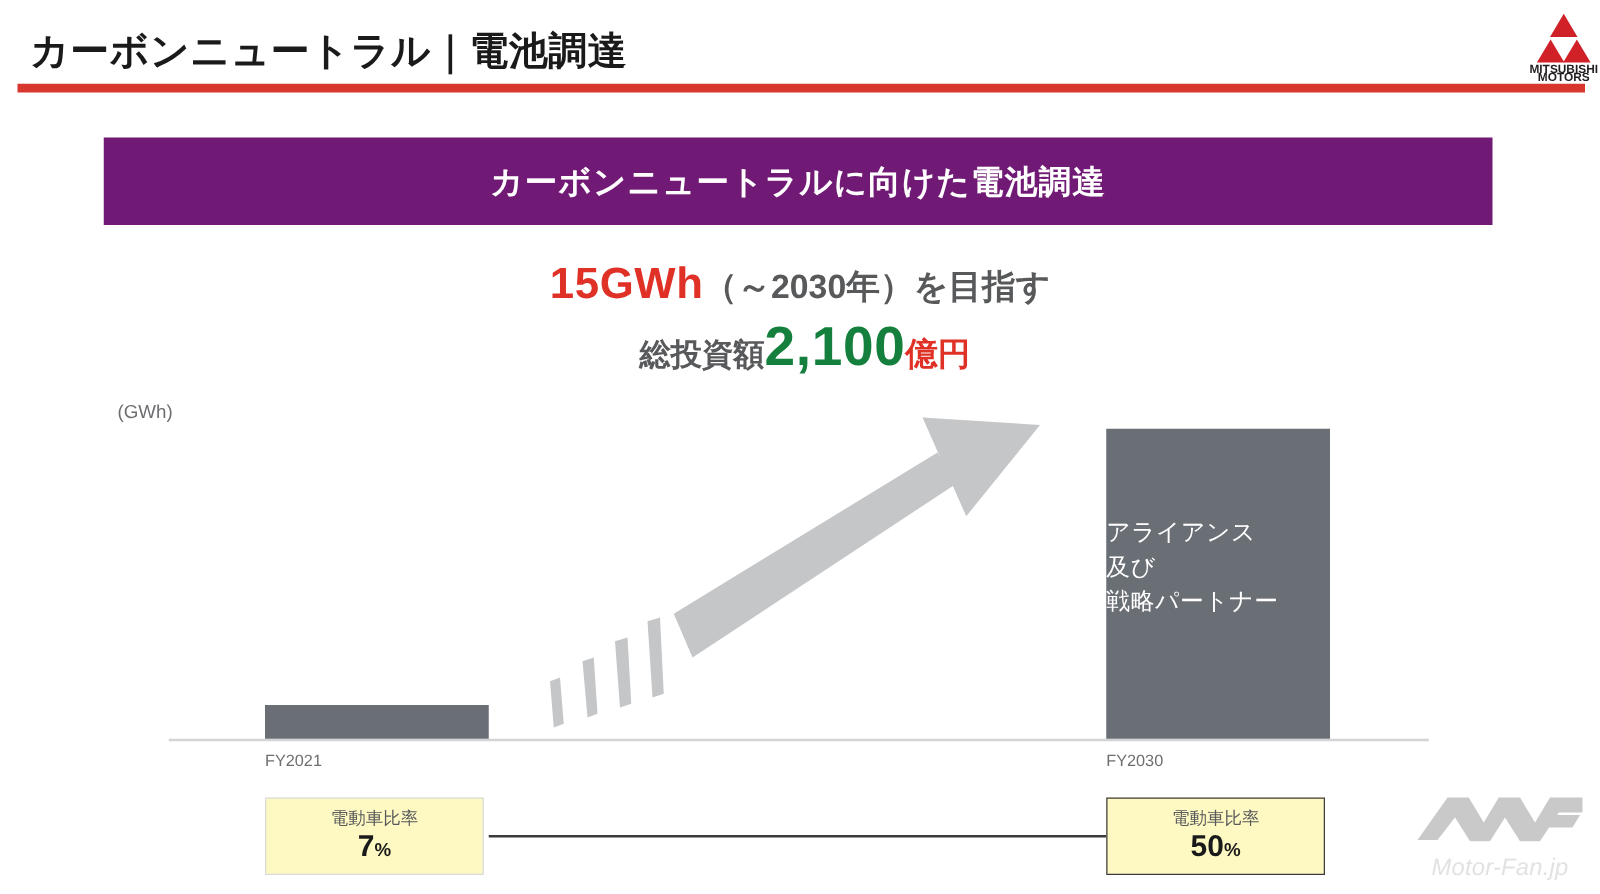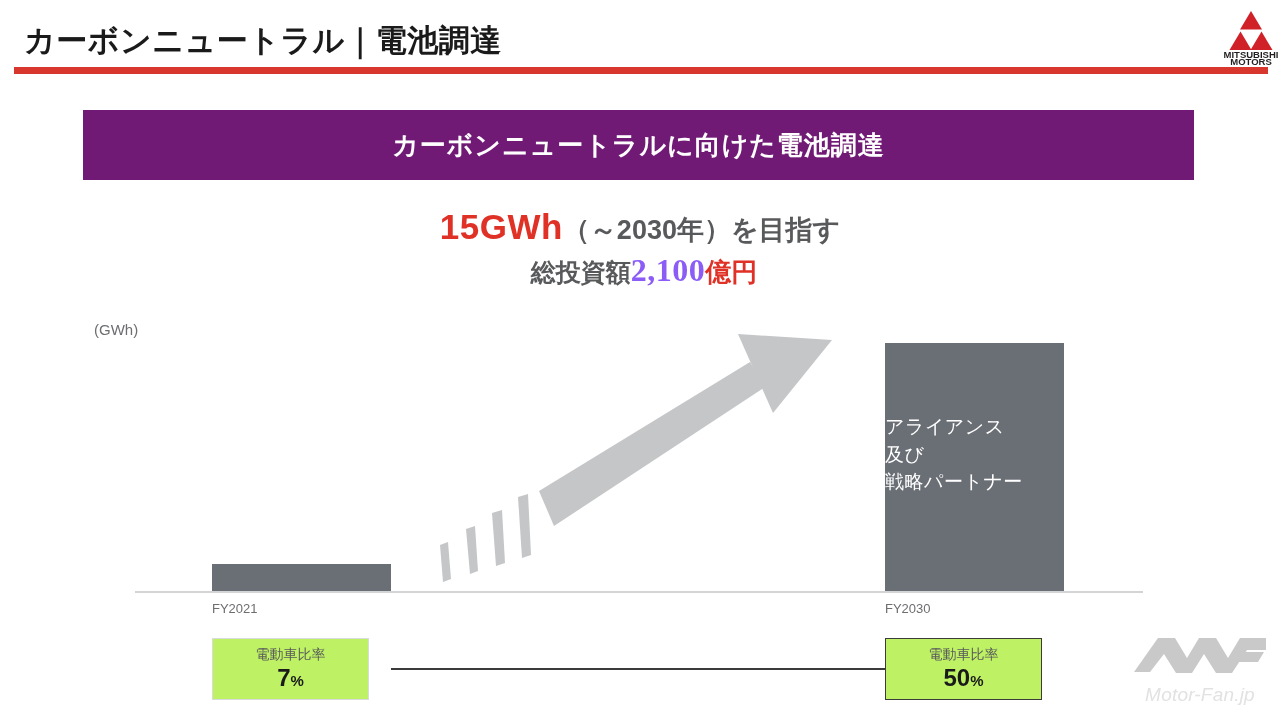--- a/index.html
+++ b/index.html
@@ -96,25 +96,24 @@
     font-size: 27px;
     font-weight: bold;
   }
   .hl-gray-sm {
     color: #58595b;
     font-size: 25px;
     font-weight: bold;
     margin-left: 8px;
   }
   .hl-red-num {
-    color: #8b5cf6;
-    font-size: 32px;
+    color: #15803d;
+    font-size: 44px;
     font-weight: bold;
     letter-spacing: 0.5px;
-    font-family: Liberation Serif, serif;
   }
   .hl-red-unit {
     color: #e03127;
     font-size: 26px;
     font-weight: bold;
   }
 
   
   .chart {
     position: absolute;
@@ -181,23 +180,23 @@
     left: 420px;
     top: 330px;
     width: 430px;
     height: 270px;
   }
 
   
   .ratio-box {
     position: absolute;
     top: 638px;
-    width: 157px;
+    width: 175px;
     height: 62px;
-    background: #bef264;
+    background: #fef9c3;
     text-align: center;
     box-sizing: border-box;
   }
   .ratio-box-2021 {
     left: 212px;
     border: 1px solid #d9dadb;
   }
   .ratio-box-2030 {
     left: 885px;
     border: 1.5px solid #3b3b3b;

